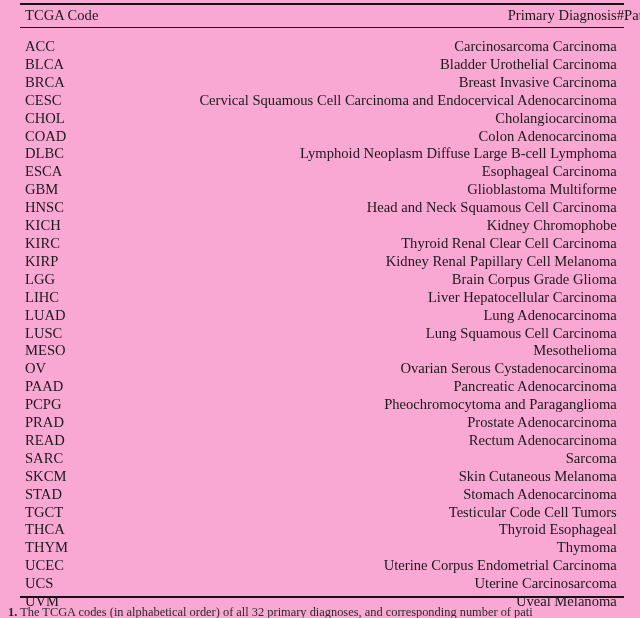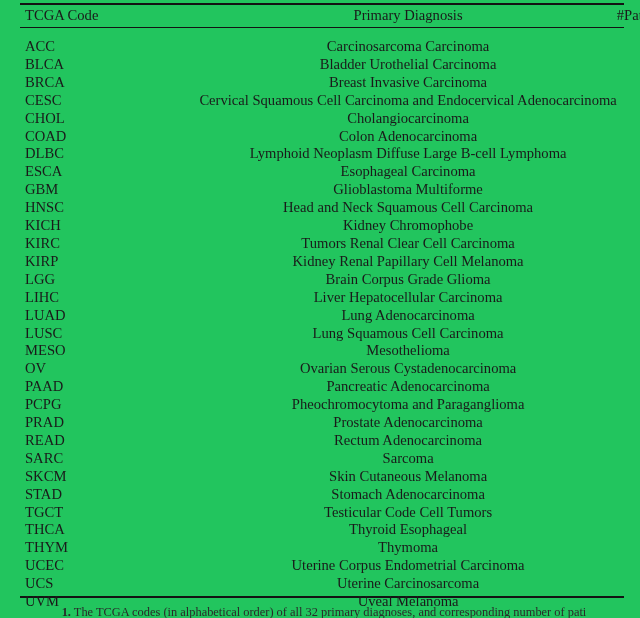--- a/index.html
+++ b/index.html
@@ -13,21 +13,21 @@
     overflow: hidden;
     font-family: "Liberation Serif", "DejaVu Serif", serif;
     color: #1a1a1a;
     -webkit-font-smoothing: antialiased;
   }
 
   .page {
     position: relative;
     width: 640px;
     height: 618px;
-    background: #22c55e;
+    background: #f9a8d4;
   }
 
   
   .rule {
     position: absolute;
     left: 20px;
     width: 604px;
     background: #131313;
   }
   .rule-top    { top: 3px;   height: 2px; }
@@ -59,21 +59,21 @@
   .col-pat  { width: 68px; }
 
   table.tcga th.c-code,
   table.tcga td.c-code {
     padding-left: 5px;
     text-align: left;
   }
   table.tcga th.c-diag,
   table.tcga td.c-diag {
     padding-left: 101px;
-    text-align: center;
+    text-align: right;
   }
   table.tcga th.c-pat,
   table.tcga td.c-pat {
     text-align: right;
     padding-right: 4px;
   }
 
   
   thead th {
     height: 21px;
@@ -95,21 +95,20 @@
     position: absolute;
     left: 8px;
     top: 605px;
     width: 632px;
     height: 13px;
     overflow: hidden;
     font-size: 12.4px;
     line-height: 15px;
     color: #2a2a2a;
     white-space: nowrap;
-    text-align: center;
   }
   .caption b { font-weight: bold; }
 </style>
 </head>
 <body>
 
 <div class="page">
 
   <div class="rule rule-top"></div>
   <div class="rule rule-mid"></div>
@@ -182,21 +181,21 @@
           <td class="c-diag">Head and Neck Squamous Cell Carcinoma</td>
           <td class="c-pat">473</td>
         </tr>
         <tr class="data">
           <td class="c-code">KICH</td>
           <td class="c-diag">Kidney Chromophobe</td>
           <td class="c-pat">112</td>
         </tr>
         <tr class="data">
           <td class="c-code">KIRC</td>
-          <td class="c-diag">Tumors Renal Clear Cell Carcinoma</td>
+          <td class="c-diag">Thyroid Renal Clear Cell Carcinoma</td>
           <td class="c-pat">537</td>
         </tr>
         <tr class="data">
           <td class="c-code">KIRP</td>
           <td class="c-diag">Kidney Renal Papillary Cell Melanoma</td>
           <td class="c-pat">290</td>
         </tr>
         <tr class="data">
           <td class="c-code">LGG</td>
           <td class="c-diag">Brain Corpus Grade Glioma</td>

